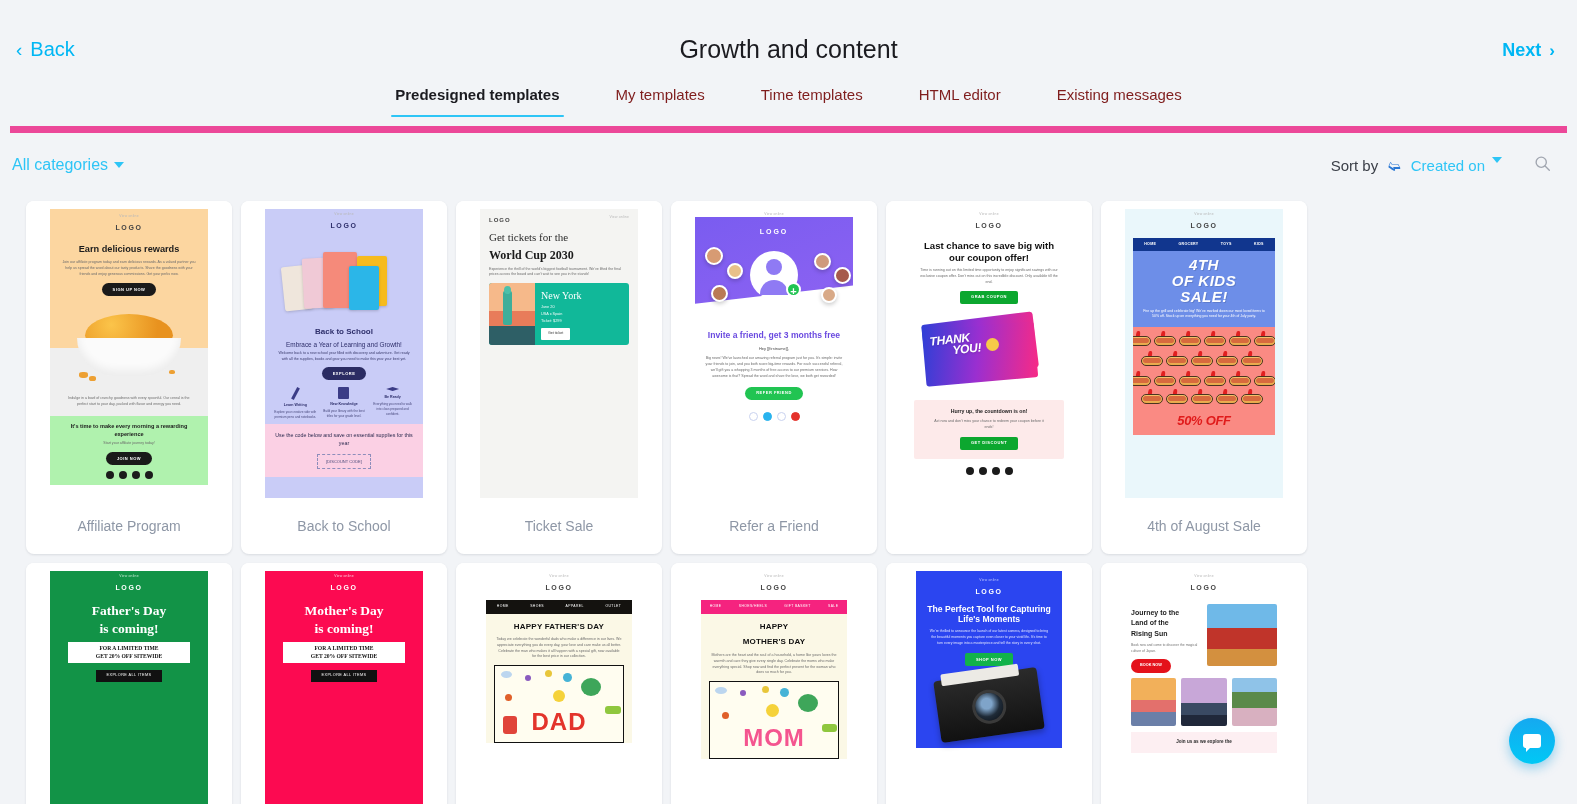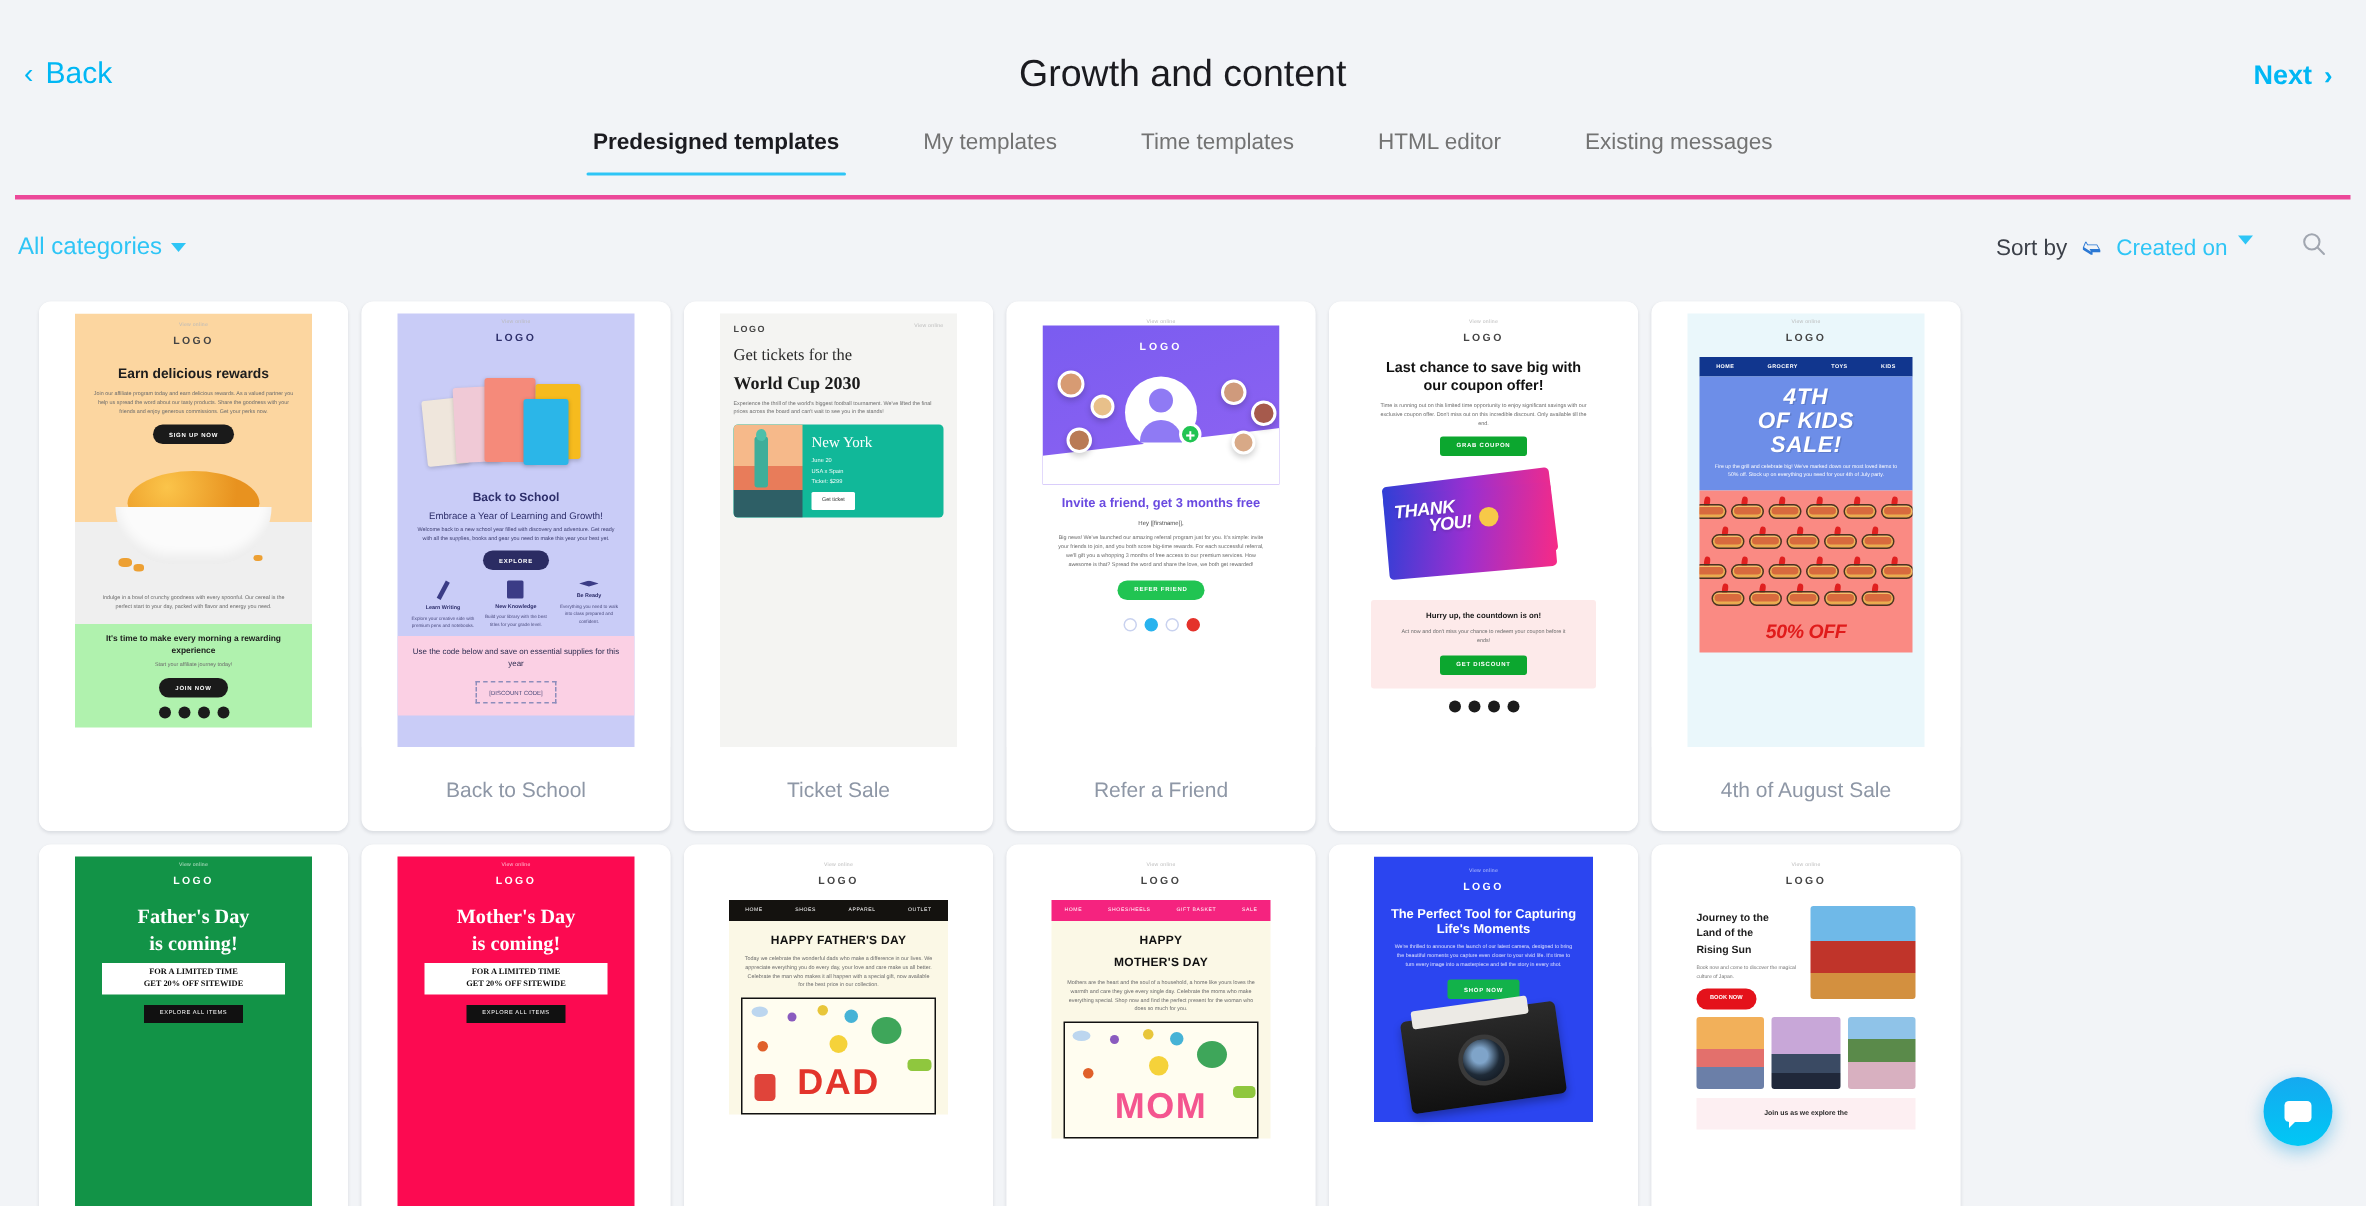--- a/index.html
+++ b/index.html
@@ -26,29 +26,29 @@
   }
   .next-btn .chev { font-size: 17px; line-height:1; display:block; }
   .page-title {
     position: absolute; left: 0; right: 0; top: 35px;
     text-align: center; font-size: 25px; color: #1b1b20; font-weight: 400;
   }
 
   
   .tabs-wrap {
     position: relative; height: 47px;
-    border-bottom: 3px solid #ec4899;
+    border-bottom: 7px solid #ec4899;
     margin: 0 10px;
     display: flex; justify-content: center; align-items: flex-start;
   }
   .tabs { display: flex; gap: 0; }
   .tab {
     position: relative;
     padding: 0 28px 14px 28px;
-    font-size: 15px; color: #737373; cursor: pointer; white-space: nowrap;
+    font-size: 15px; color: #7f1d1d; cursor: pointer; white-space: nowrap;
   }
   .tab.active { color: #1b1b20; font-weight: 600; }
   .tab.active::after {
     content: ""; position: absolute; left: 24px; right: 24px; bottom: 0;
     height: 2px; background: #2ec5f6; border-radius: 2px;
   }
 
   
   .filterbar {
     position: relative; height: 64px; margin: 0 12px;
@@ -345,20 +345,21 @@
             </div>
             <div class="soc-row">
               <span class="soc"></span>
               <span class="soc"></span>
               <span class="soc"></span>
               <span class="soc"></span>
             </div>
           </div>
         </div>
       </div>
+      <div class="card-label">Affiliate Program</div>
     </div>
 
     <div class="card">
       <div class="thumb-area">
         <div class="thumb c2">
           <div class="preheader">View online</div>
           <div class="logo" style="color:#2e2f6b;">LOGO</div>
           <div class="c2-cards">
             <div class="mini" style="left:18px;top:26px;width:28px;height:44px;background:#efe6dc;transform:rotate(-6deg);"></div>
             <div class="mini" style="left:38px;top:18px;width:30px;height:50px;background:#f0c9d6;transform:rotate(-3deg);"></div>

